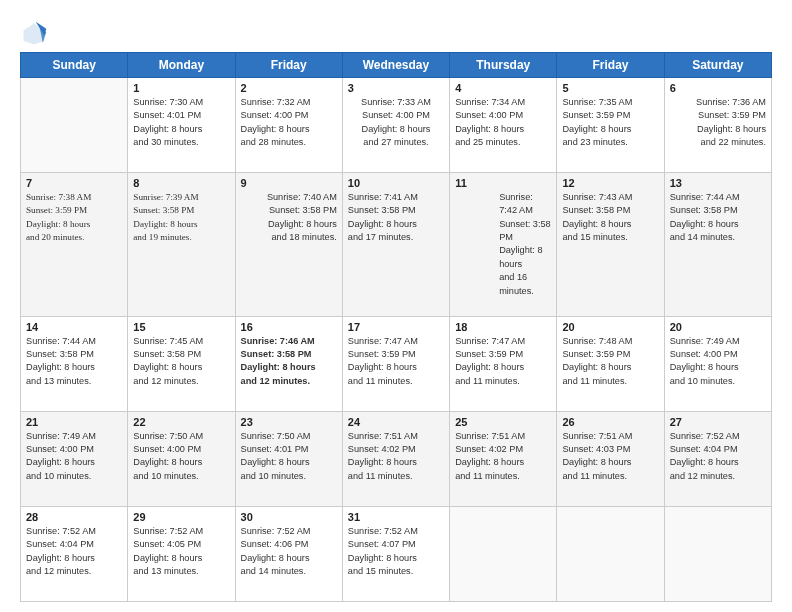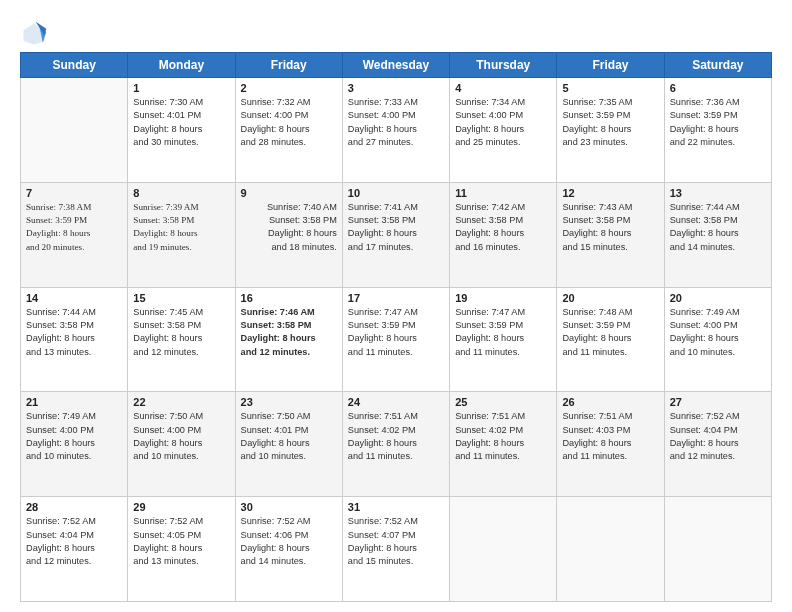--- a/index.html
+++ b/index.html
@@ -149,42 +149,42 @@
           </td>
           <td>
             <div class="day-num">2</div>
             <div class="day-info" style="white-space: pre-line;">Sunrise: 7:32 AM
 Sunset: 4:00 PM
 Daylight: 8 hours
 and 28 minutes.</div>
           </td>
           <td>
             <div class="day-num">3</div>
-            <div class="day-info" style="white-space: pre-line;">Sunrise: 7:33 AM
+            <div class="day-info" style="white-space: pre-line; text-align: center;">Sunrise: 7:33 AM
 Sunset: 4:00 PM
 Daylight: 8 hours
 and 27 minutes.</div>
           </td>
           <td>
             <div class="day-num">4</div>
             <div class="day-info" style="white-space: pre-line;">Sunrise: 7:34 AM
 Sunset: 4:00 PM
 Daylight: 8 hours
 and 25 minutes.</div>
           </td>
           <td>
             <div class="day-num">5</div>
             <div class="day-info" style="white-space: pre-line;">Sunrise: 7:35 AM
 Sunset: 3:59 PM
 Daylight: 8 hours
 and 23 minutes.</div>
           </td>
           <td>
             <div class="day-num">6</div>
-            <div class="day-info" style="white-space: pre-line;">Sunrise: 7:36 AM
+            <div class="day-info" style="white-space: pre-line; text-align: right;">Sunrise: 7:36 AM
 Sunset: 3:59 PM
 Daylight: 8 hours
 and 22 minutes.</div>
           </td>
         </tr>
         <tr class="row-shaded">
           <td>
             <div class="day-num">7</div>
             <div class="day-info" style="white-space: pre-line; font-family: Liberation Serif, serif;">Sunrise: 7:38 AM
 Sunset: 3:59 PM
@@ -207,21 +207,21 @@
           </td>
           <td>
             <div class="day-num">10</div>
             <div class="day-info" style="white-space: pre-line;">Sunrise: 7:41 AM
 Sunset: 3:58 PM
 Daylight: 8 hours
 and 17 minutes.</div>
           </td>
           <td>
             <div class="day-num">11</div>
-            <div class="day-info" style="white-space: pre-line;">Sunrise: 7:42 AM
+            <div class="day-info" style="white-space: pre-line; margin-left: 44px;">Sunrise: 7:42 AM
 Sunset: 3:58 PM
 Daylight: 8 hours
 and 16 minutes.</div>
           </td>
           <td>
             <div class="day-num">12</div>
             <div class="day-info" style="white-space: pre-line;">Sunrise: 7:43 AM
 Sunset: 3:58 PM
 Daylight: 8 hours
 and 15 minutes.</div>
@@ -257,21 +257,21 @@
 and 12 minutes.</div>
           </td>
           <td>
             <div class="day-num">17</div>
             <div class="day-info" style="white-space: pre-line;">Sunrise: 7:47 AM
 Sunset: 3:59 PM
 Daylight: 8 hours
 and 11 minutes.</div>
           </td>
           <td>
-            <div class="day-num">19</div>
+            <div class="day-num">18</div>
             <div class="day-info" style="white-space: pre-line;">Sunrise: 7:47 AM
 Sunset: 3:59 PM
 Daylight: 8 hours
 and 11 minutes.</div>
           </td>
           <td>
             <div class="day-num">20</div>
             <div class="day-info" style="white-space: pre-line;">Sunrise: 7:48 AM
 Sunset: 3:59 PM
 Daylight: 8 hours

